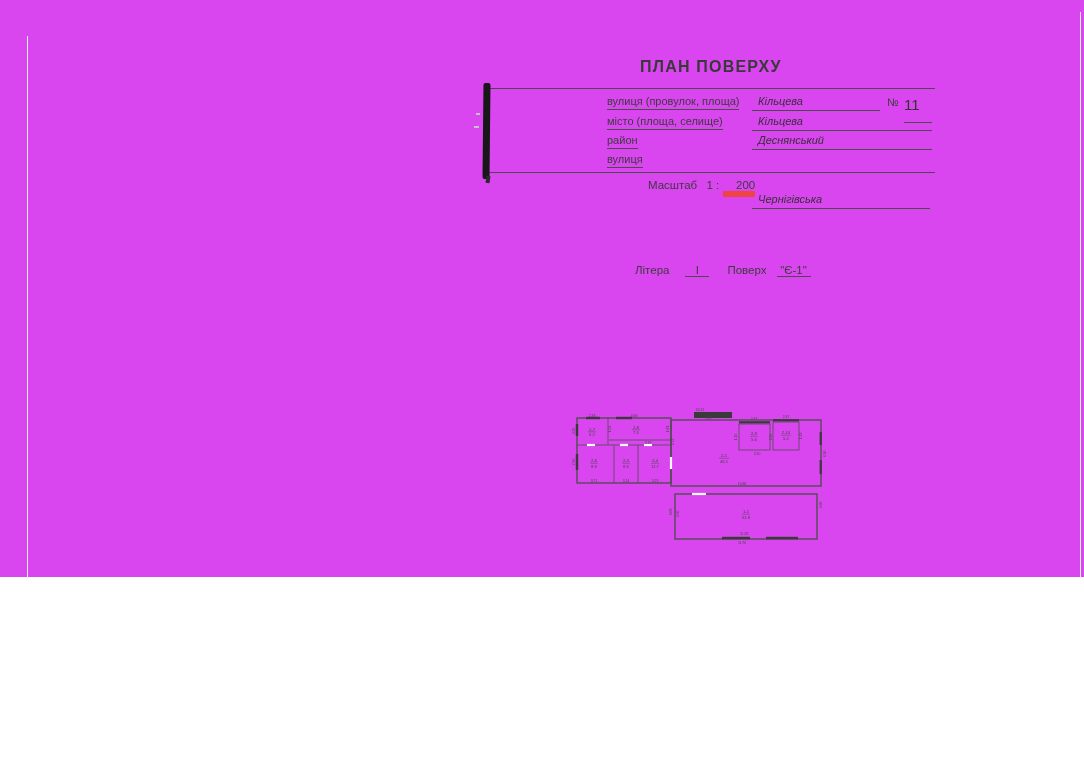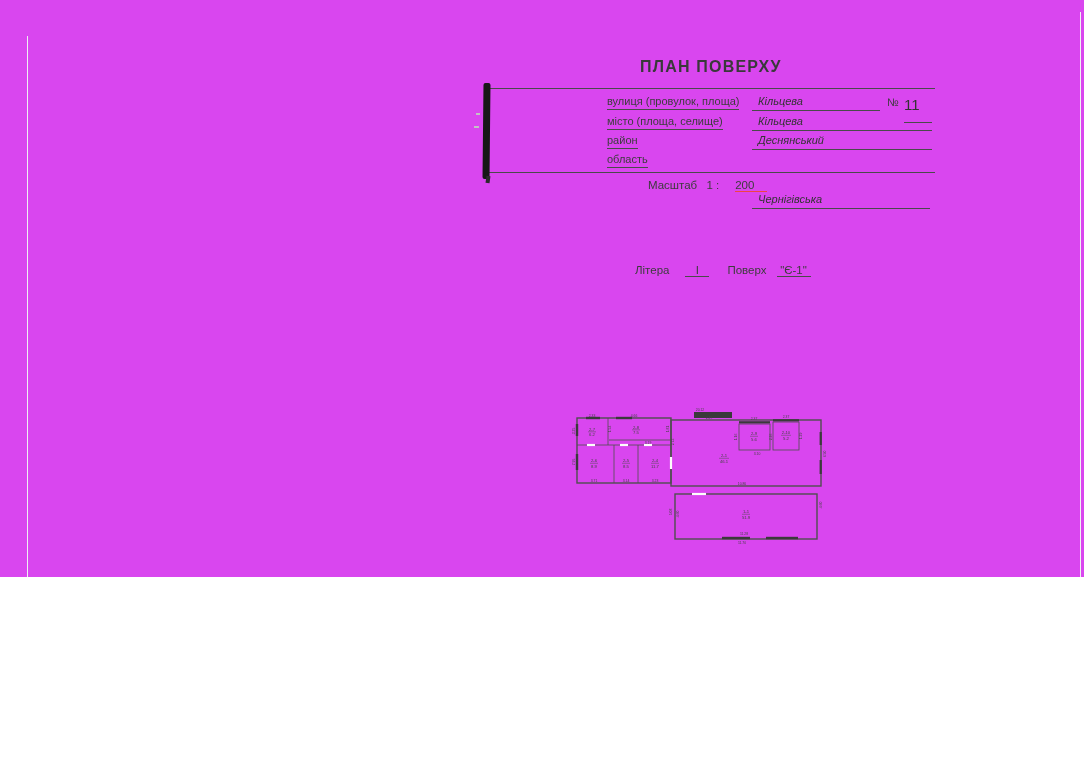--- a/index.html
+++ b/index.html
@@ -31,22 +31,22 @@
                 border-bottom:1px solid #4a4a4a; padding:0 0 3px 6px;font-style:italic; }
   .num-label  { position:absolute; left:400px; font-size:11px; color:#3c3c3c; }
   .num-value  { position:absolute; left:417px; width:28px; text-align:left; font-size:15px;
                 color:#333; border-bottom:1px solid #4a4a4a; padding-bottom:9px; }
   .scan-bar   { position:absolute; left:483px; top:83px; width:7px; height:96px;
                 background:#171717; transform:rotate(0.6deg); border-radius:2px; }
   .scan-bar2  { position:absolute; left:486px; top:176px; width:4px; height:7px;
                 background:#2a2a2a; transform:rotate(8deg); }
 
   .scale-line { position:absolute; left:648px; top:179px; font-size:11.5px; color:#3c3c3c; }
-  .scale-line .ratio-val { display:inline-block; min-width:32px; text-align:left;
-                border-bottom:1px solid #ef4444; margin-left:16px; }
+  .scale-line .ratio-val { display:inline-block; min-width:32px; text-align:right;
+                border-bottom:6px solid #ef4444; margin-left:4px; }
 
   .floor-line { position:absolute; left:635px; top:264px; font-size:11.5px; color:#3c3c3c; }
   .floor-line .uval { display:inline-block; text-align:center; border-bottom:1px solid #4a4a4a; }
   .floor-line .fv { min-width:24px; margin:0 18px 0 16px; }
   .floor-line .lv { min-width:34px; margin-left:10px; }
 
   
   .plan-wrap { position:absolute; left:572px; top:402px; }
   svg text { font-family:"Liberation Sans", sans-serif; fill:#454545; text-anchor:middle; }
   .rl  { font-size:4.2px; }
@@ -67,21 +67,21 @@
   <div class="speck" style="left:476px;top:113px;width:4px;height:2px;"></div>
   <div class="speck" style="left:474px;top:126px;width:5px;height:2px;"></div>
 
   <div class="title">ПЛАН ПОВЕРХУ</div>
 
   <div class="addr-table">
 
     <span class="addr-label" style="top:6px;">вулиця (провулок, площа)</span>
     <span class="addr-label" style="top:26px;">місто (площа, селище)</span>
     <span class="addr-label" style="top:45px;">район</span>
-    <span class="addr-label" style="top:64px;">область</span>
+    <span class="addr-label" style="top:64px;">вулиця</span>
 
     <span class="addr-value" style="top:6px;  width:128px;">Кільцева</span>
     <span class="addr-value" style="top:26px; width:180px;">Кільцева</span>
     <span class="addr-value" style="top:45px; width:180px;">Деснянський</span>
     <span class="addr-value" style="top:64px; width:178px;margin-top:40px;">Чернігівська</span>
 
     <span class="num-label" style="top:7px;">№</span>
     <span class="num-value" style="top:7px;">11</span>
   </div>
 

